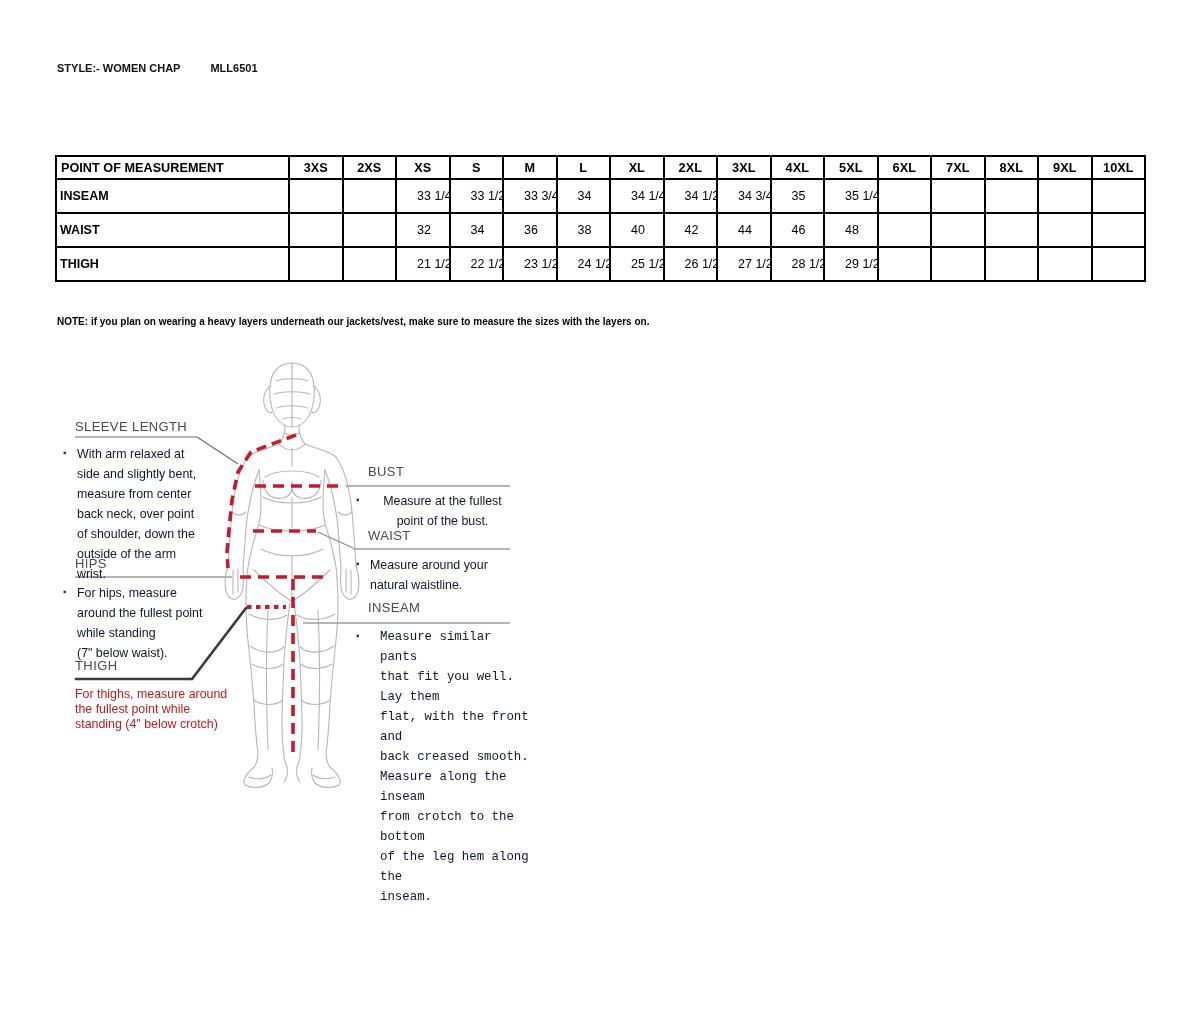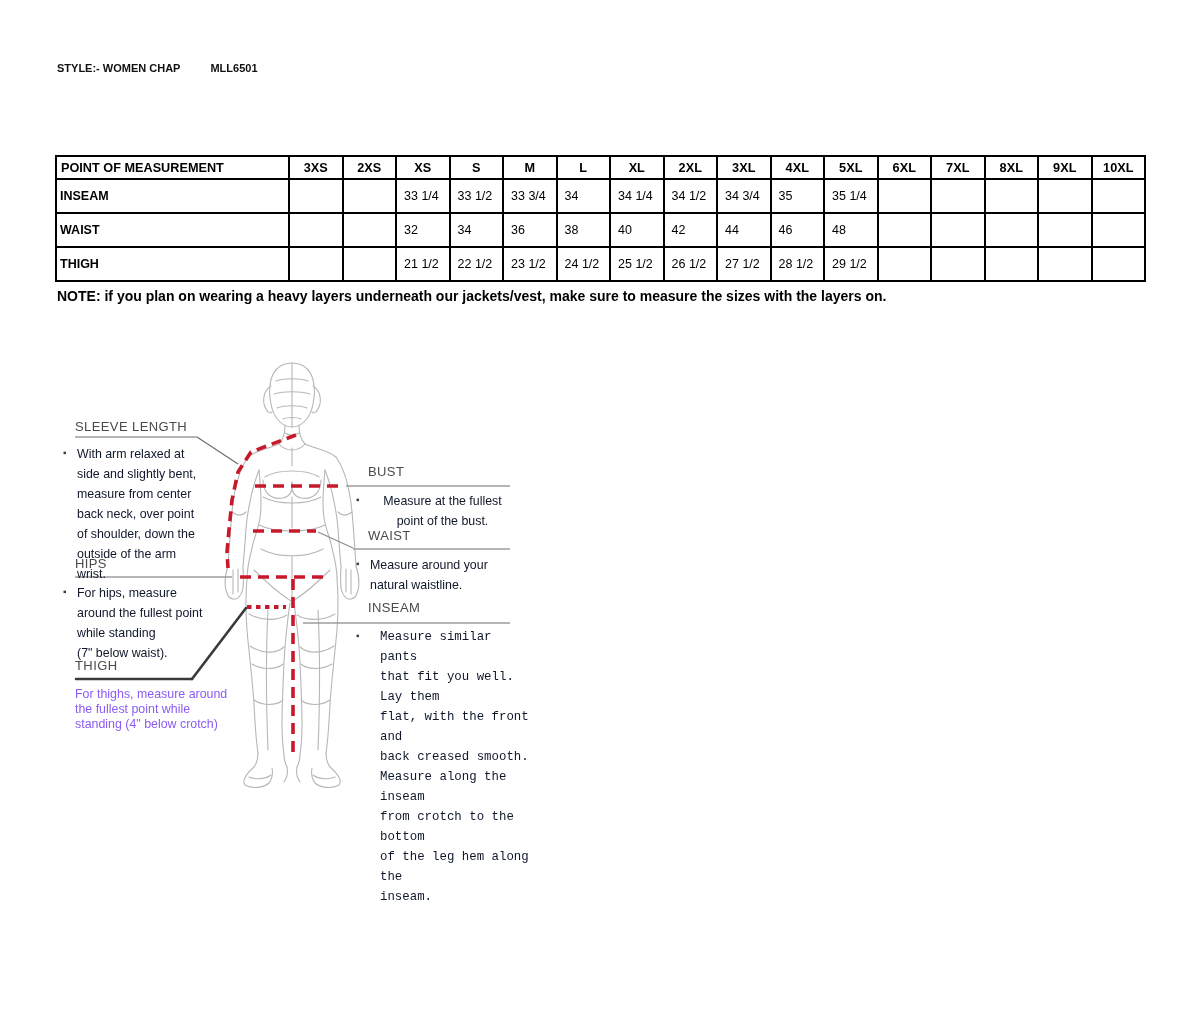--- a/index.html
+++ b/index.html
@@ -10,30 +10,30 @@
   .doc-title{position:absolute;left:57px;top:62px;font-size:11px;font-weight:bold;color:#101010;}
   .style-code{margin-left:30px;}
 
   table.size{
     position:absolute;left:55px;top:155px;width:1089px;
     border-collapse:collapse;table-layout:fixed;
   }
   table.size th,table.size td{border:2px solid #000;overflow:hidden;white-space:nowrap;}
   table.size th{height:21px;font-size:12.7px;font-weight:bold;text-align:center;padding:0 1px;margin-top:29px;}
   table.size th.poml{text-align:left;padding-left:4px;}
-  table.size td{height:30px;font-size:12.5px;text-align:left;padding-left:7px;vertical-align:middle;}
+  table.size td{height:30px;font-size:12.5px;text-align:left;padding-left:20px;vertical-align:middle;}
   table.size td.rl{font-weight:bold;padding-left:3px;}
 
-  .note{position:absolute;left:57px;top:288px;font-size:14px;font-weight:bold;color:#000;}
+  .note{position:absolute;left:57px;top:316px;font-size:10px;font-weight:bold;color:#000;}
 
   svg.diagram{position:absolute;left:0;top:0;pointer-events:none;}
 
   .g-title{position:absolute;font-size:13px;letter-spacing:0.4px;color:#4a4a4a;}
   .g-text{position:absolute;font-size:12.4px;line-height:20px;color:#0f172a;white-space:pre-line;}
-  .g-text.dark{color:#8b5cf6;line-height:14.8px;}
+  .g-text.dark{color:#b91c1c;line-height:14.8px;}
   .g-bullet{position:absolute;font-size:10px;color:#3d3d3d;}
 </style>
 </head>
 <body>
 
 <div class="doc-title">
   <span>STYLE:- WOMEN CHAP</span><span class="style-code">MLL6501</span>
 </div>
 
 <table class="size">

